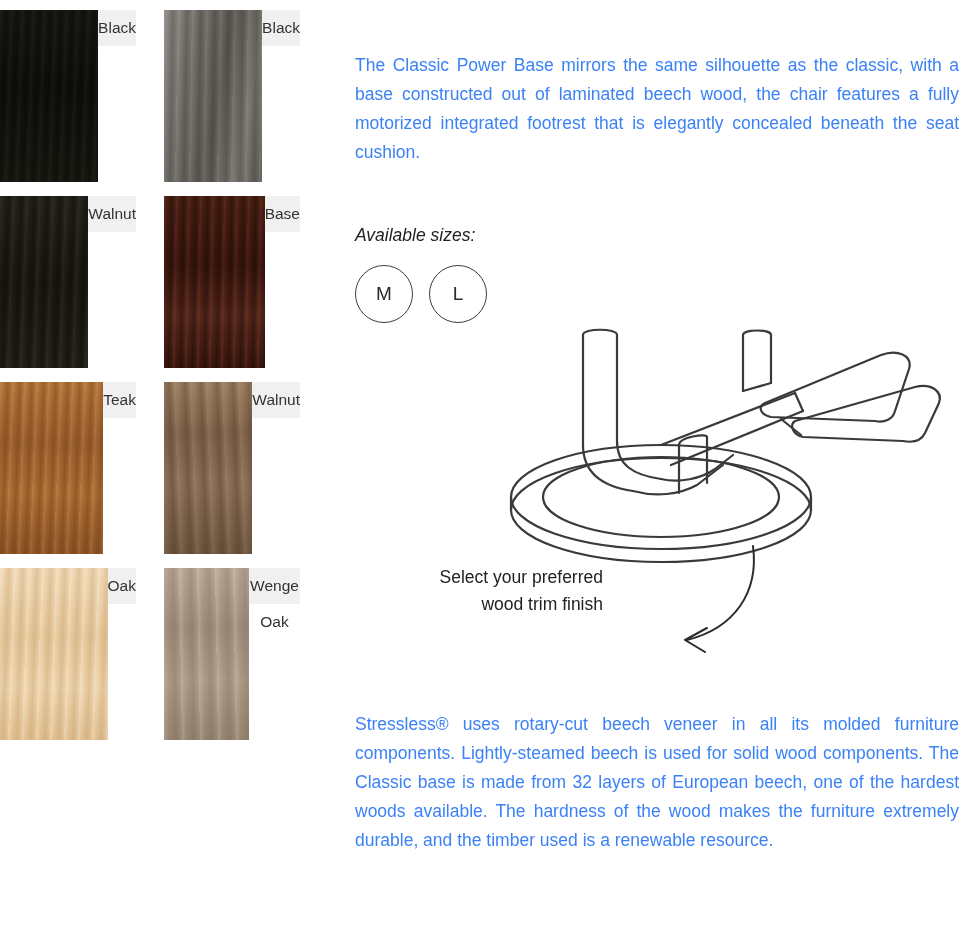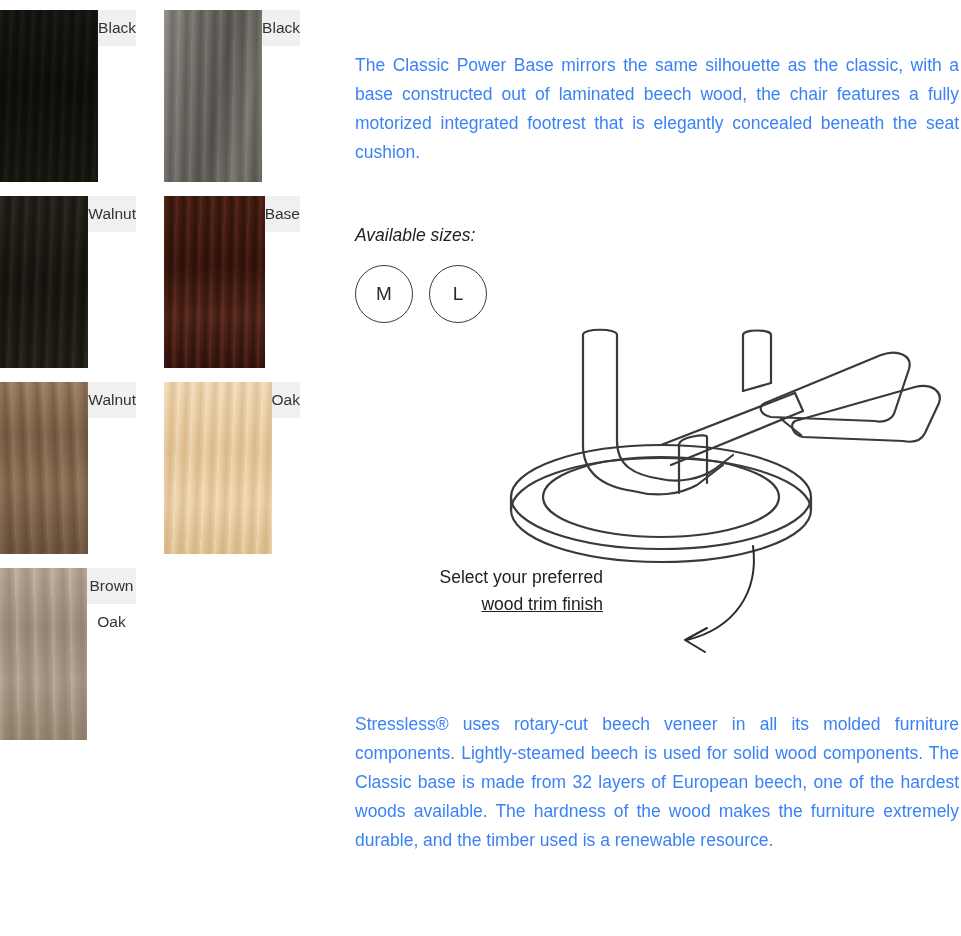--- a/index.html
+++ b/index.html
@@ -159,21 +159,21 @@
     position: absolute;
     top: 564px;
     left: 8px;
     width: 240px;
     font-size: 17.5px;
     line-height: 27px;
     color: #222;
     text-align: right;
   }
   .caption .line1 { display: block; }
-  .caption .line2 { display: block; text-decoration: underline; }
+  .caption .line2 { display: block; }
 
   .arrow-art {
     position: absolute;
     top: 540px;
     left: 230px;
     width: 200px;
     height: 120px;
   }
 
   #closing-paragraph {
@@ -211,40 +211,46 @@
       <div class="swatch-label">Walnut</div>
     </div>
 
     <div class="swatch">
       <div class="swatch-img">
         <div class="grain g-brown"></div>
       </div>
       <div class="swatch-label">Base</div>
     </div>
 
+    <div class="swatch">
+      <div class="swatch-img">
+        <div class="grain g-teak"></div>
+      </div>
+      <div class="swatch-label">Teak</div>
+    </div>
 
     <div class="swatch">
       <div class="swatch-img">
         <div class="grain g-walnut"></div>
       </div>
       <div class="swatch-label">Walnut</div>
     </div>
 
     <div class="swatch">
       <div class="swatch-img">
         <div class="grain g-oak"></div>
       </div>
       <div class="swatch-label">Oak</div>
     </div>
 
     <div class="swatch">
       <div class="swatch-img">
         <div class="grain g-smoked-oak"></div>
       </div>
-      <div class="swatch-label">Brown Oak</div>
+      <div class="swatch-label">Wenge Oak</div>
     </div>
 
   </div>
 
   <div class="right">
 
     <p class="para" id="intro-paragraph">The Classic Power Base mirrors the same silhouette as the classic, with a base constructed out of laminated beech wood, the chair features a fully motorized integrated footrest that is elegantly concealed beneath the seat cushion.</p>
 
     <div id="sizes-label">Available sizes:</div>
 

